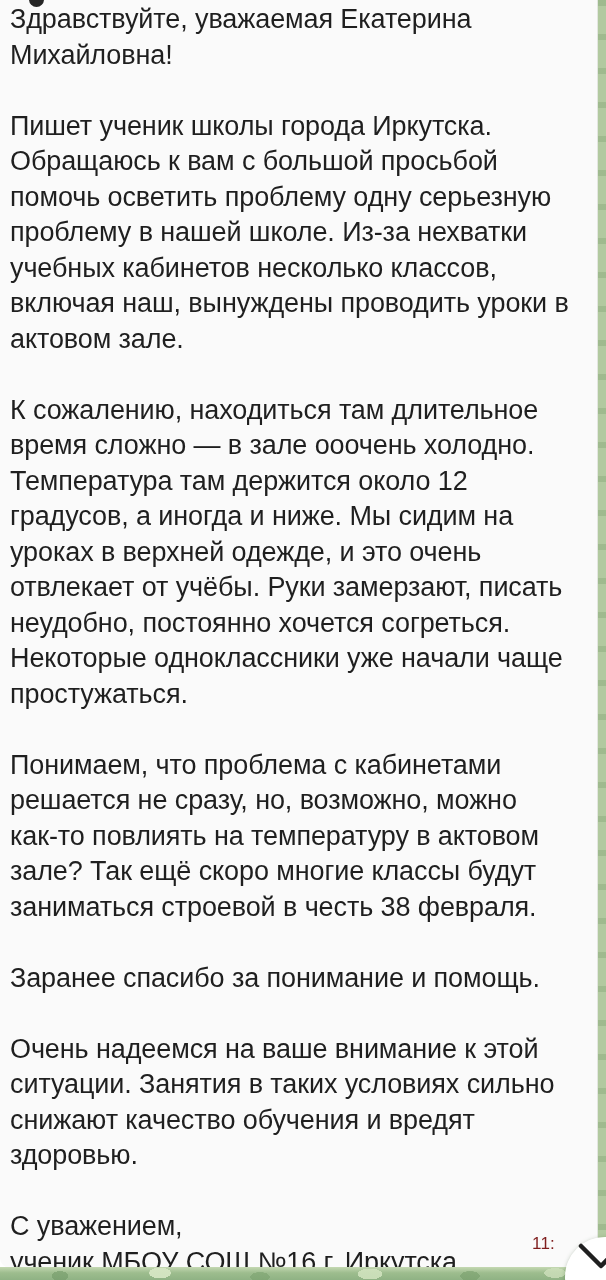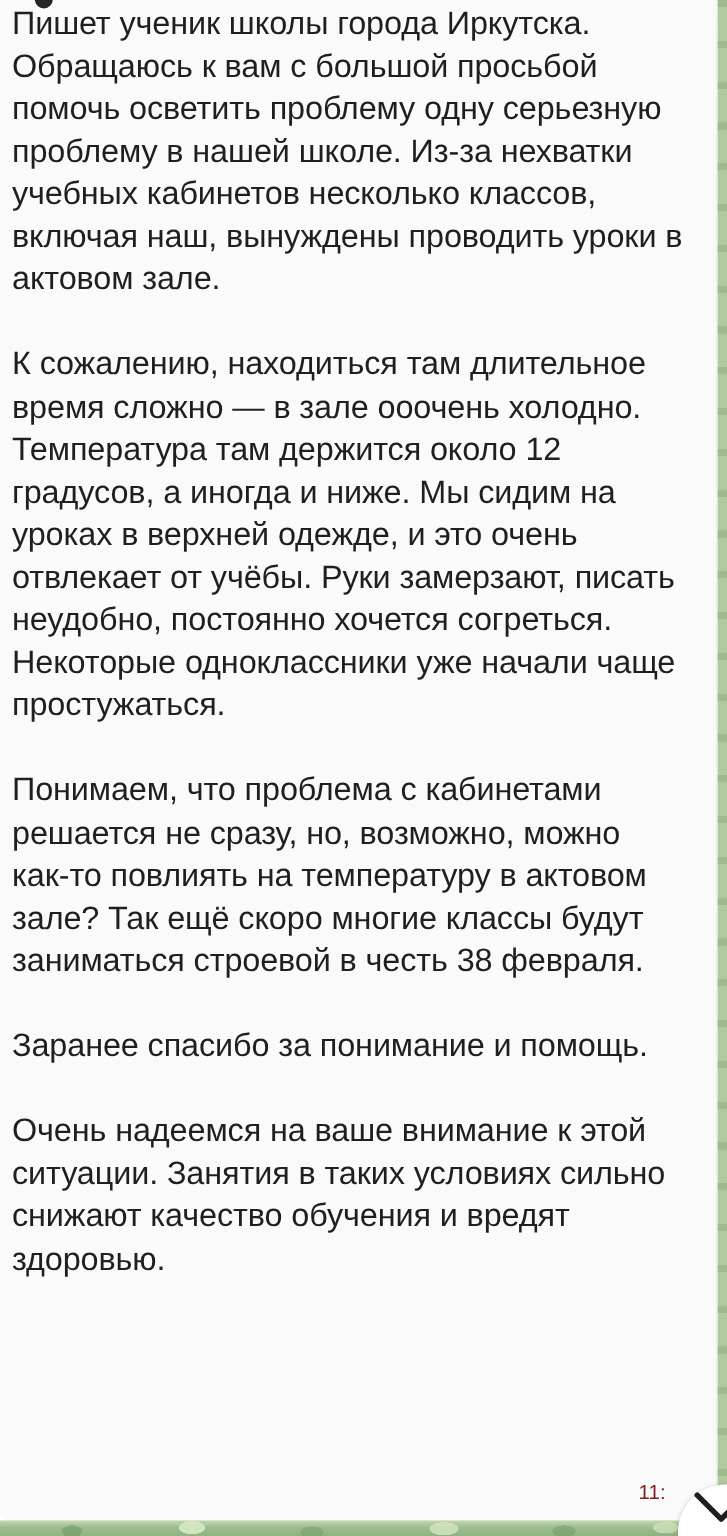--- a/index.html
+++ b/index.html
@@ -123,20 +123,22 @@
 </style>
 </head>
 <body>
 
 <div class="wallpaper-right"></div>
 
 <div class="bubble">
   <div class="cutoff-glyph"></div>
 
   <div class="message-text">
+    <p>Здравствуйте, уважаемая Екатерина
+Михайловна!</p>
     <p>Пишет ученик школы города Иркутска.
 Обращаюсь к вам с большой просьбой
 помочь осветить проблему одну серьезную
 проблему в нашей школе. Из-за нехватки
 учебных кабинетов несколько классов,
 включая наш, вынуждены проводить уроки в
 актовом зале.</p>
     <p>К сожалению, находиться там длительное
 время сложно — в зале ооочень холодно.
 Температура там держится около 12
@@ -149,20 +151,22 @@
     <p>Понимаем, что проблема с кабинетами
 решается не сразу, но, возможно, можно
 как-то повлиять на температуру в актовом
 зале? Так ещё скоро многие классы будут
 заниматься строевой в честь 38 февраля.</p>
     <p>Заранее спасибо за понимание и помощь.</p>
     <p>Очень надеемся на ваше внимание к этой
 ситуации. Занятия в таких условиях сильно
 снижают качество обучения и вредят
 здоровью.</p>
+    <p>С уважением,
+ученик МБОУ СОШ №16 г. Иркутска</p>
   </div>
 
   <span class="timestamp">11:</span>
 </div>
 
 <div class="wallpaper-bottom"></div>
 
 <button class="scroll-btn">
   <span>
     <svg width="60" height="52" viewBox="0 0 60 52">

